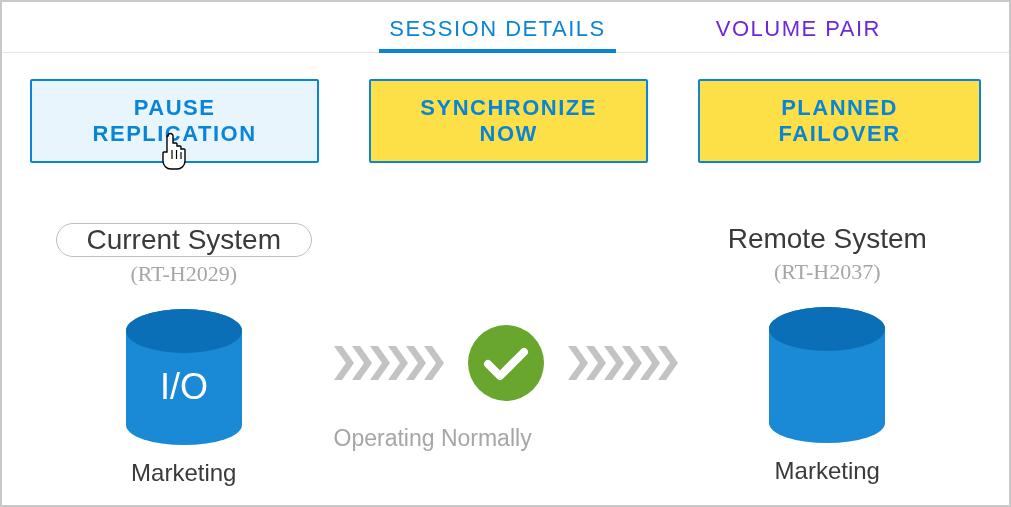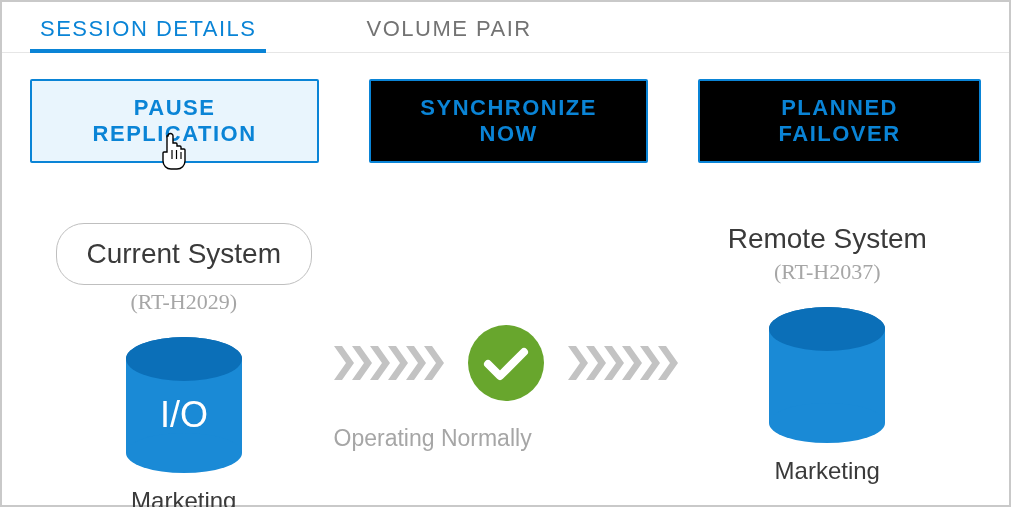--- a/index.html
+++ b/index.html
@@ -19,27 +19,28 @@
   }
 
   
   .tabs {
     display: flex;
     align-items: flex-end;
     height: 50px;
     border-bottom: 1px solid #e6e6e6;
     margin: 0 -28px;
     padding: 0 28px;
+    justify-content: flex-end;
   }
   .tab {
     font-size: 22px;
     letter-spacing: 1.5px;
     padding: 0 10px 10px 10px;
     margin-right: 90px;
-    color: #737373;
+    color: #6d28d9;
     cursor: pointer;
     position: relative;
     font-weight: 500;
   }
   .tab.active {
     color: #0a84d6;
   }
   .tab.active::after {
     content: "";
     position: absolute;
@@ -49,21 +50,21 @@
   }
 
   
   .actions {
     display: flex;
     gap: 50px;
     margin-top: 26px;
   }
   .btn {
     border: 2px solid #0a84d6;
-    background: #000000;
+    background: #fde047;
     color: #0a84d6;
     font-size: 22px;
     font-weight: 600;
     letter-spacing: 1.5px;
     padding: 14px 24px;
     cursor: pointer;
     border-radius: 2px;
   }
   .btn.hover {
     background: #e9f5fd;
@@ -93,21 +94,21 @@
     align-items: center;
   }
   .sys-title {
     font-size: 28px;
     color: #3a3a3a;
     font-weight: 400;
   }
   .sys-title.badge {
     border: 1.5px solid #bfbfbf;
     border-radius: 28px;
-    padding: 14px 30px;
+    padding: 0 30px;
   }
   .sys-id {
     margin-top: 4px;
     font-size: 22px;
     color: #a6a6a6;
     font-family: Liberation Serif, serif;
   }
   .cylinder {
     margin-top: 18px;
   }

